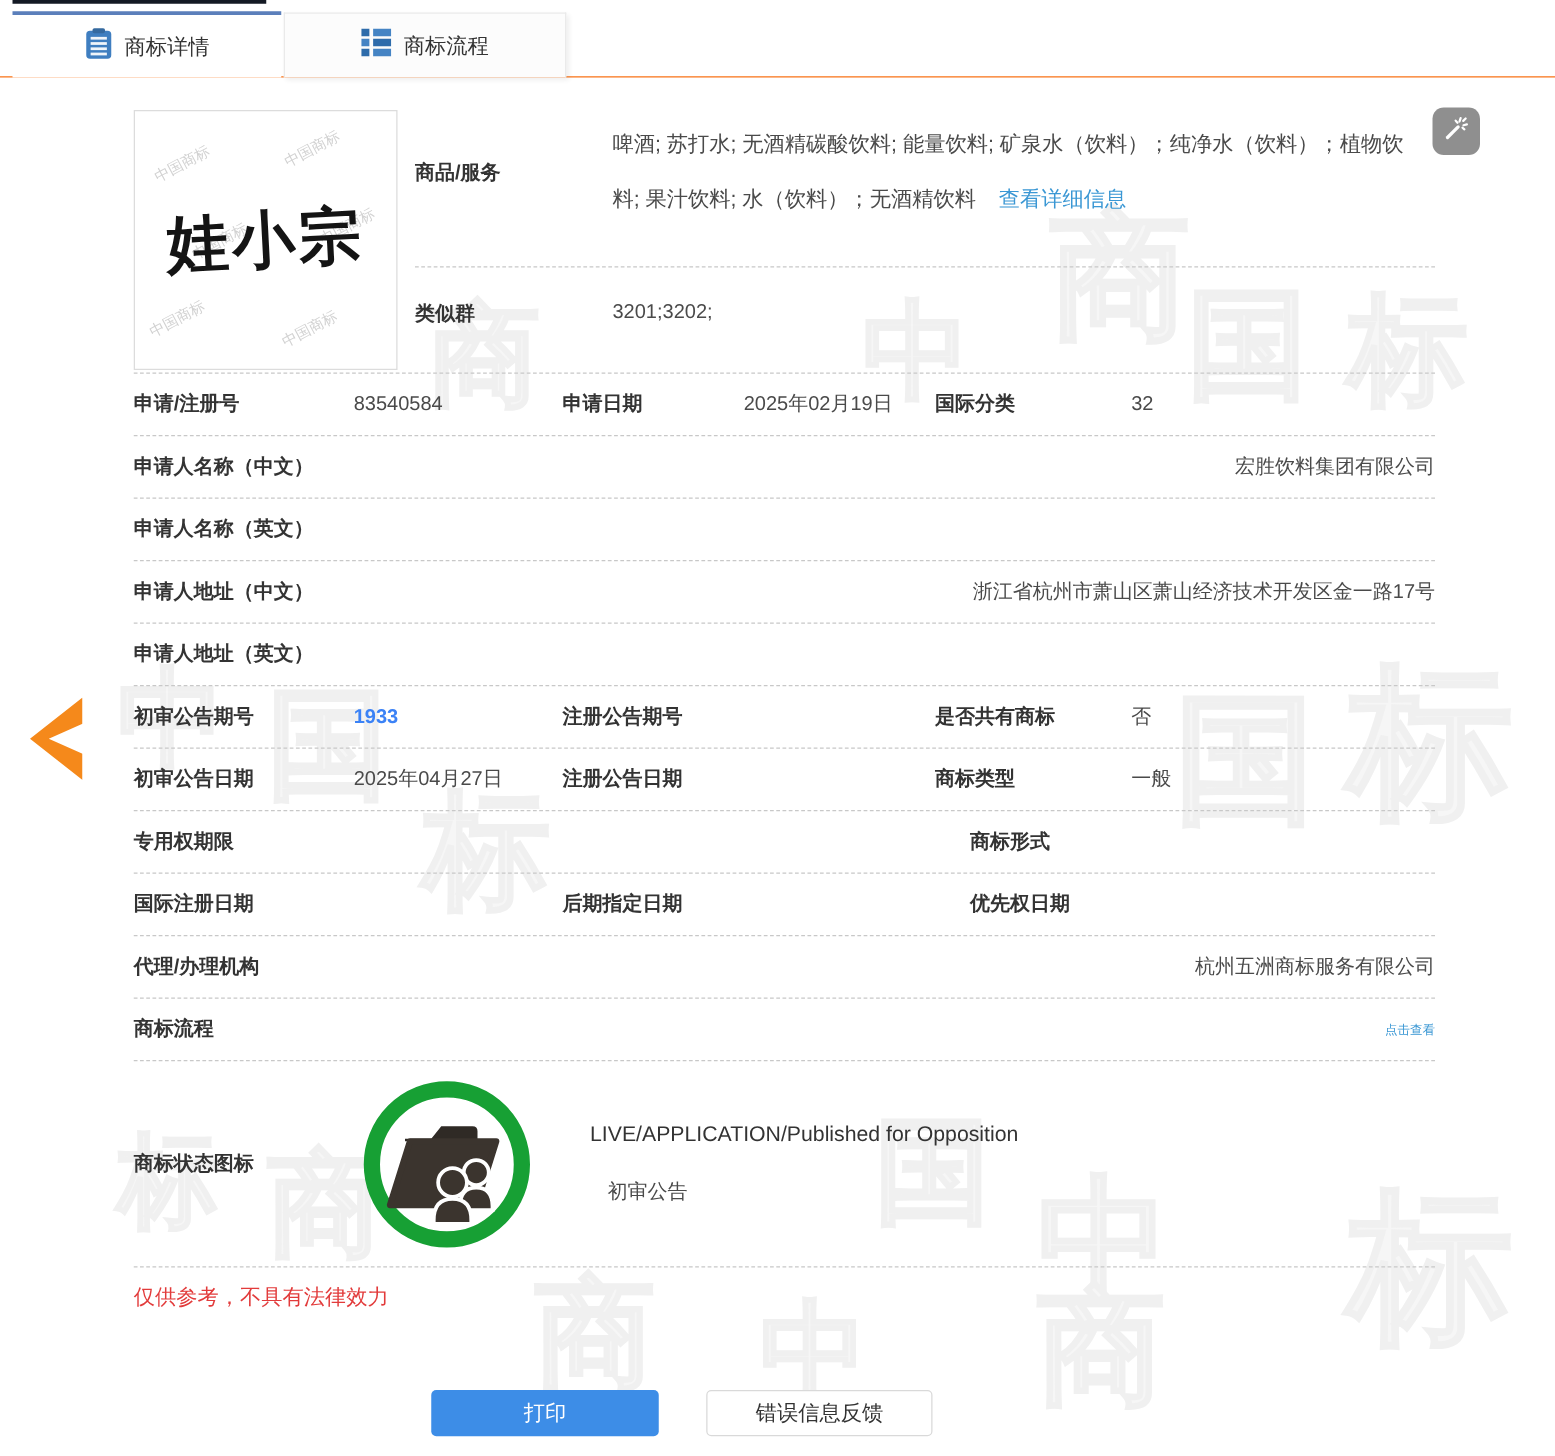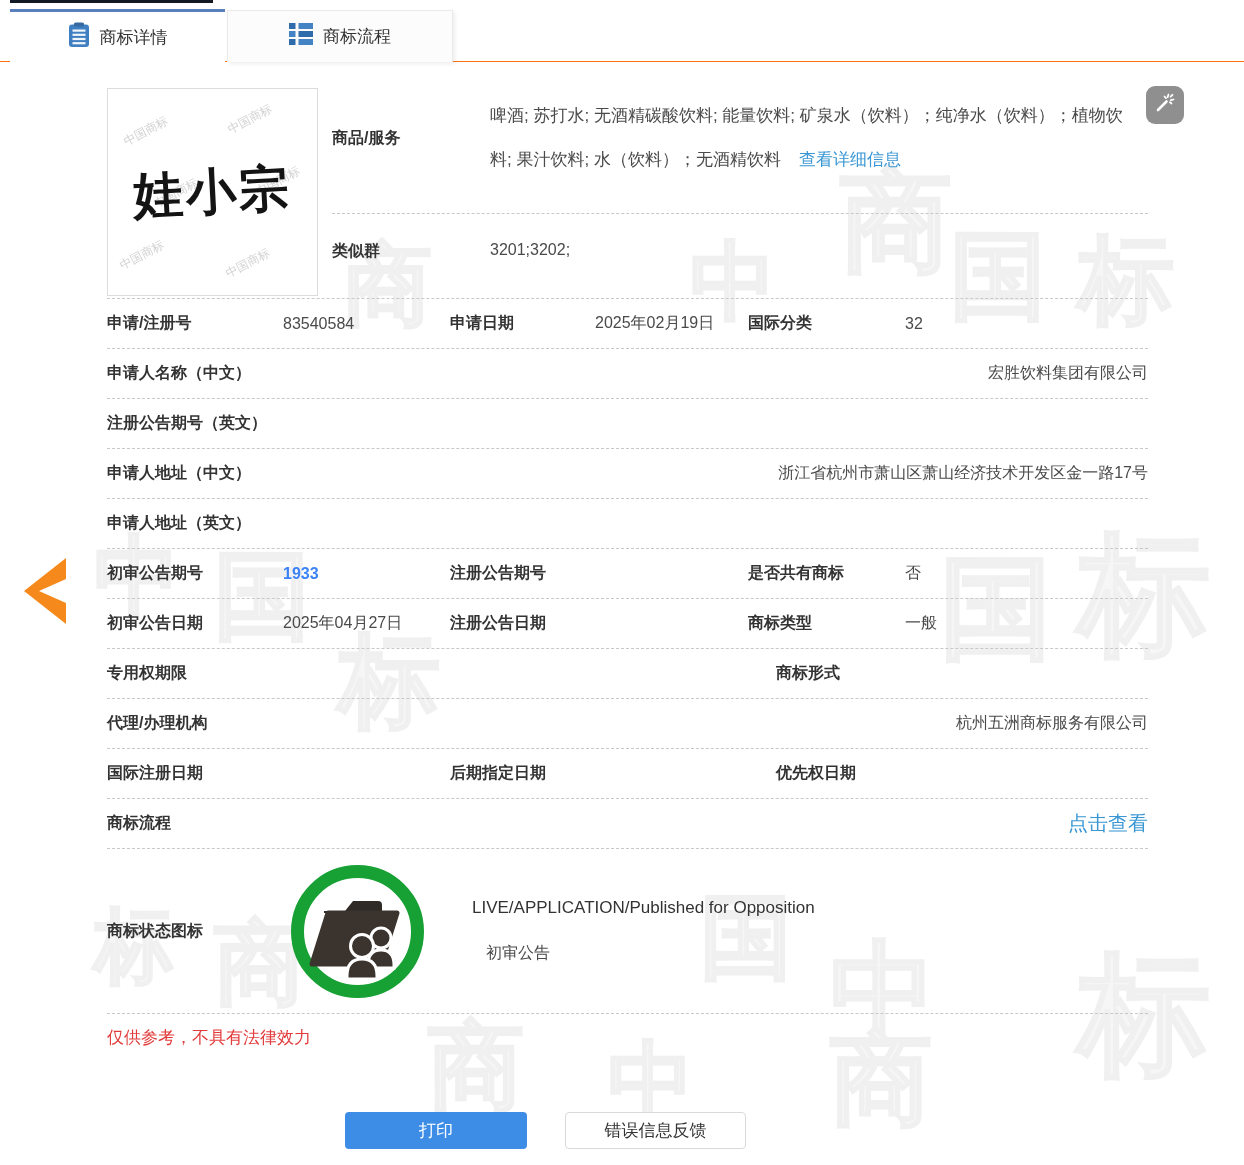--- a/index.html
+++ b/index.html
@@ -68,21 +68,21 @@
                border-bottom:1px dashed #c8c8c8; }
   .goods-row .flabel { position:absolute; left:0; top:40px; }
   .goods-val { position:absolute; left:158px; top:6px; width:646px; line-height:44px;
                font-size:17px; color:#4a4a4a; }
   .similar-row { position:absolute; left:225px; top:126px; width:816px; height:85px; }
   .similar-row .flabel { position:absolute; left:0; top:27px; }
   .similar-row .fval { position:absolute; left:158px; top:27px; }
 
   .flabel { font-weight:bold; font-size:16px; color:#333; white-space:nowrap; }
   .fval { font-size:16px; color:#4a4a4a; white-space:nowrap; }
-  .link { color:var(--link,#3a97d4); cursor:pointer; text-decoration:none; font-size:20px; }
+  .link { color:var(--link,#3a97d4); cursor:pointer; text-decoration:none; font-size:10px; }
   .goods-link { font-size:17px; margin-left:18px; white-space:nowrap; }
 
   
   .rows { position:absolute; left:107px; top:299px; width:1041px; }
   .frow { height:50px; border-bottom:1px dashed #c8c8c8; display:grid;
           grid-template-columns:176px 167px 145px 153px 157px 1fr; align-items:center; }
   .c3 { grid-column:3; } .c4 { grid-column:4; } .c5 { grid-column:5;margin-left:28px; } .c6 { grid-column:6; }
   .span5 { grid-column:2 / 7;text-align:right; }
 
   
@@ -210,21 +210,21 @@
       <span class="flabel">国际分类</span>
       <span class="fval">32</span>
     </div>
 
     <div class="frow">
       <span class="flabel">申请人名称（中文）</span>
       <span class="fval span5">宏胜饮料集团有限公司</span>
     </div>
 
     <div class="frow">
-      <span class="flabel">注册公告期号（英文）</span>
+      <span class="flabel">申请人名称（英文）</span>
       <span class="fval span5"></span>
     </div>
 
     <div class="frow">
       <span class="flabel">申请人地址（中文）</span>
       <span class="fval span5">浙江省杭州市萧山区萧山经济技术开发区金一路17号</span>
     </div>
 
     <div class="frow">
       <span class="flabel">申请人地址（英文）</span>
@@ -250,31 +250,31 @@
     </div>
 
     <div class="frow">
       <span class="flabel">专用权期限</span>
       <span class="fval"></span>
       <span class="flabel c5">商标形式</span>
       <span class="fval c6"></span>
     </div>
 
     <div class="frow">
-      <span class="flabel">代理/办理机构</span>
-      <span class="fval span5">杭州五洲商标服务有限公司</span>
-    </div>
-
-    <div class="frow">
       <span class="flabel">国际注册日期</span>
       <span class="fval"></span>
       <span class="flabel c3">后期指定日期</span>
       <span class="fval c4"></span>
       <span class="flabel c5">优先权日期</span>
       <span class="fval c6"></span>
+    </div>
+
+    <div class="frow">
+      <span class="flabel">代理/办理机构</span>
+      <span class="fval span5">杭州五洲商标服务有限公司</span>
     </div>
 
     <div class="frow">
       <span class="flabel">商标流程</span>
       <a class="link span5">点击查看</a>
     </div>
 
     <div class="status-row">
       <span class="flabel">商标状态图标</span>
       <div class="status-icon">

